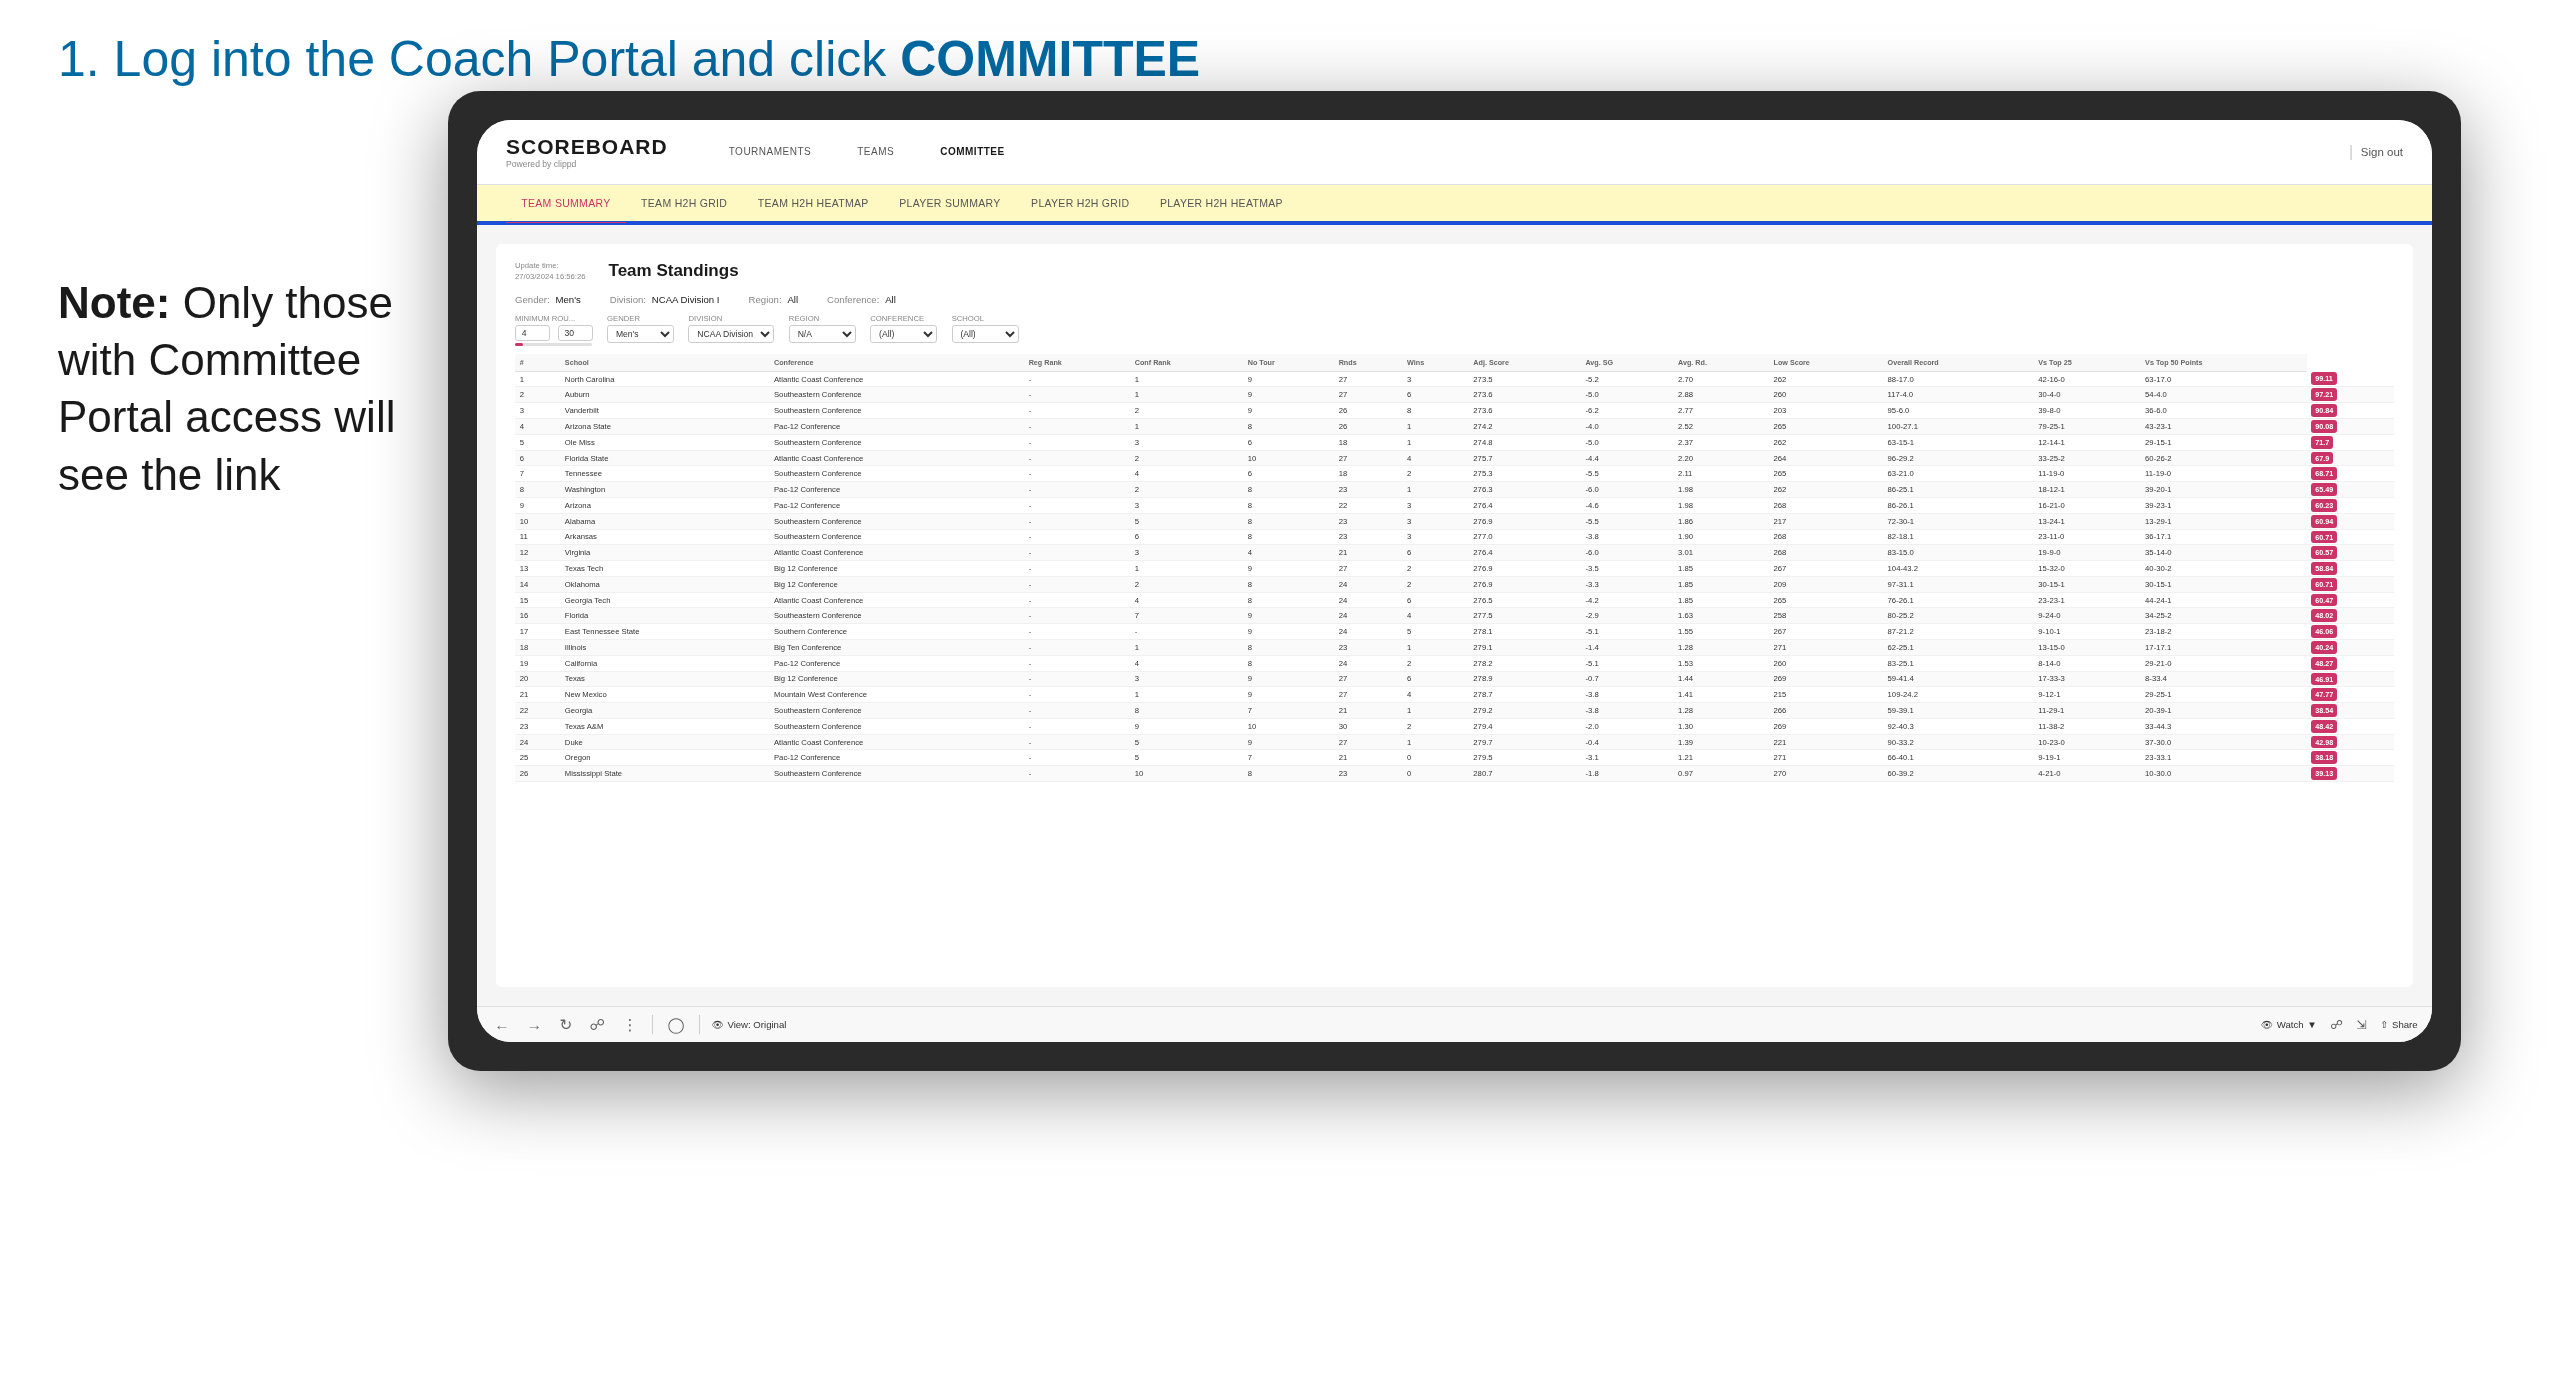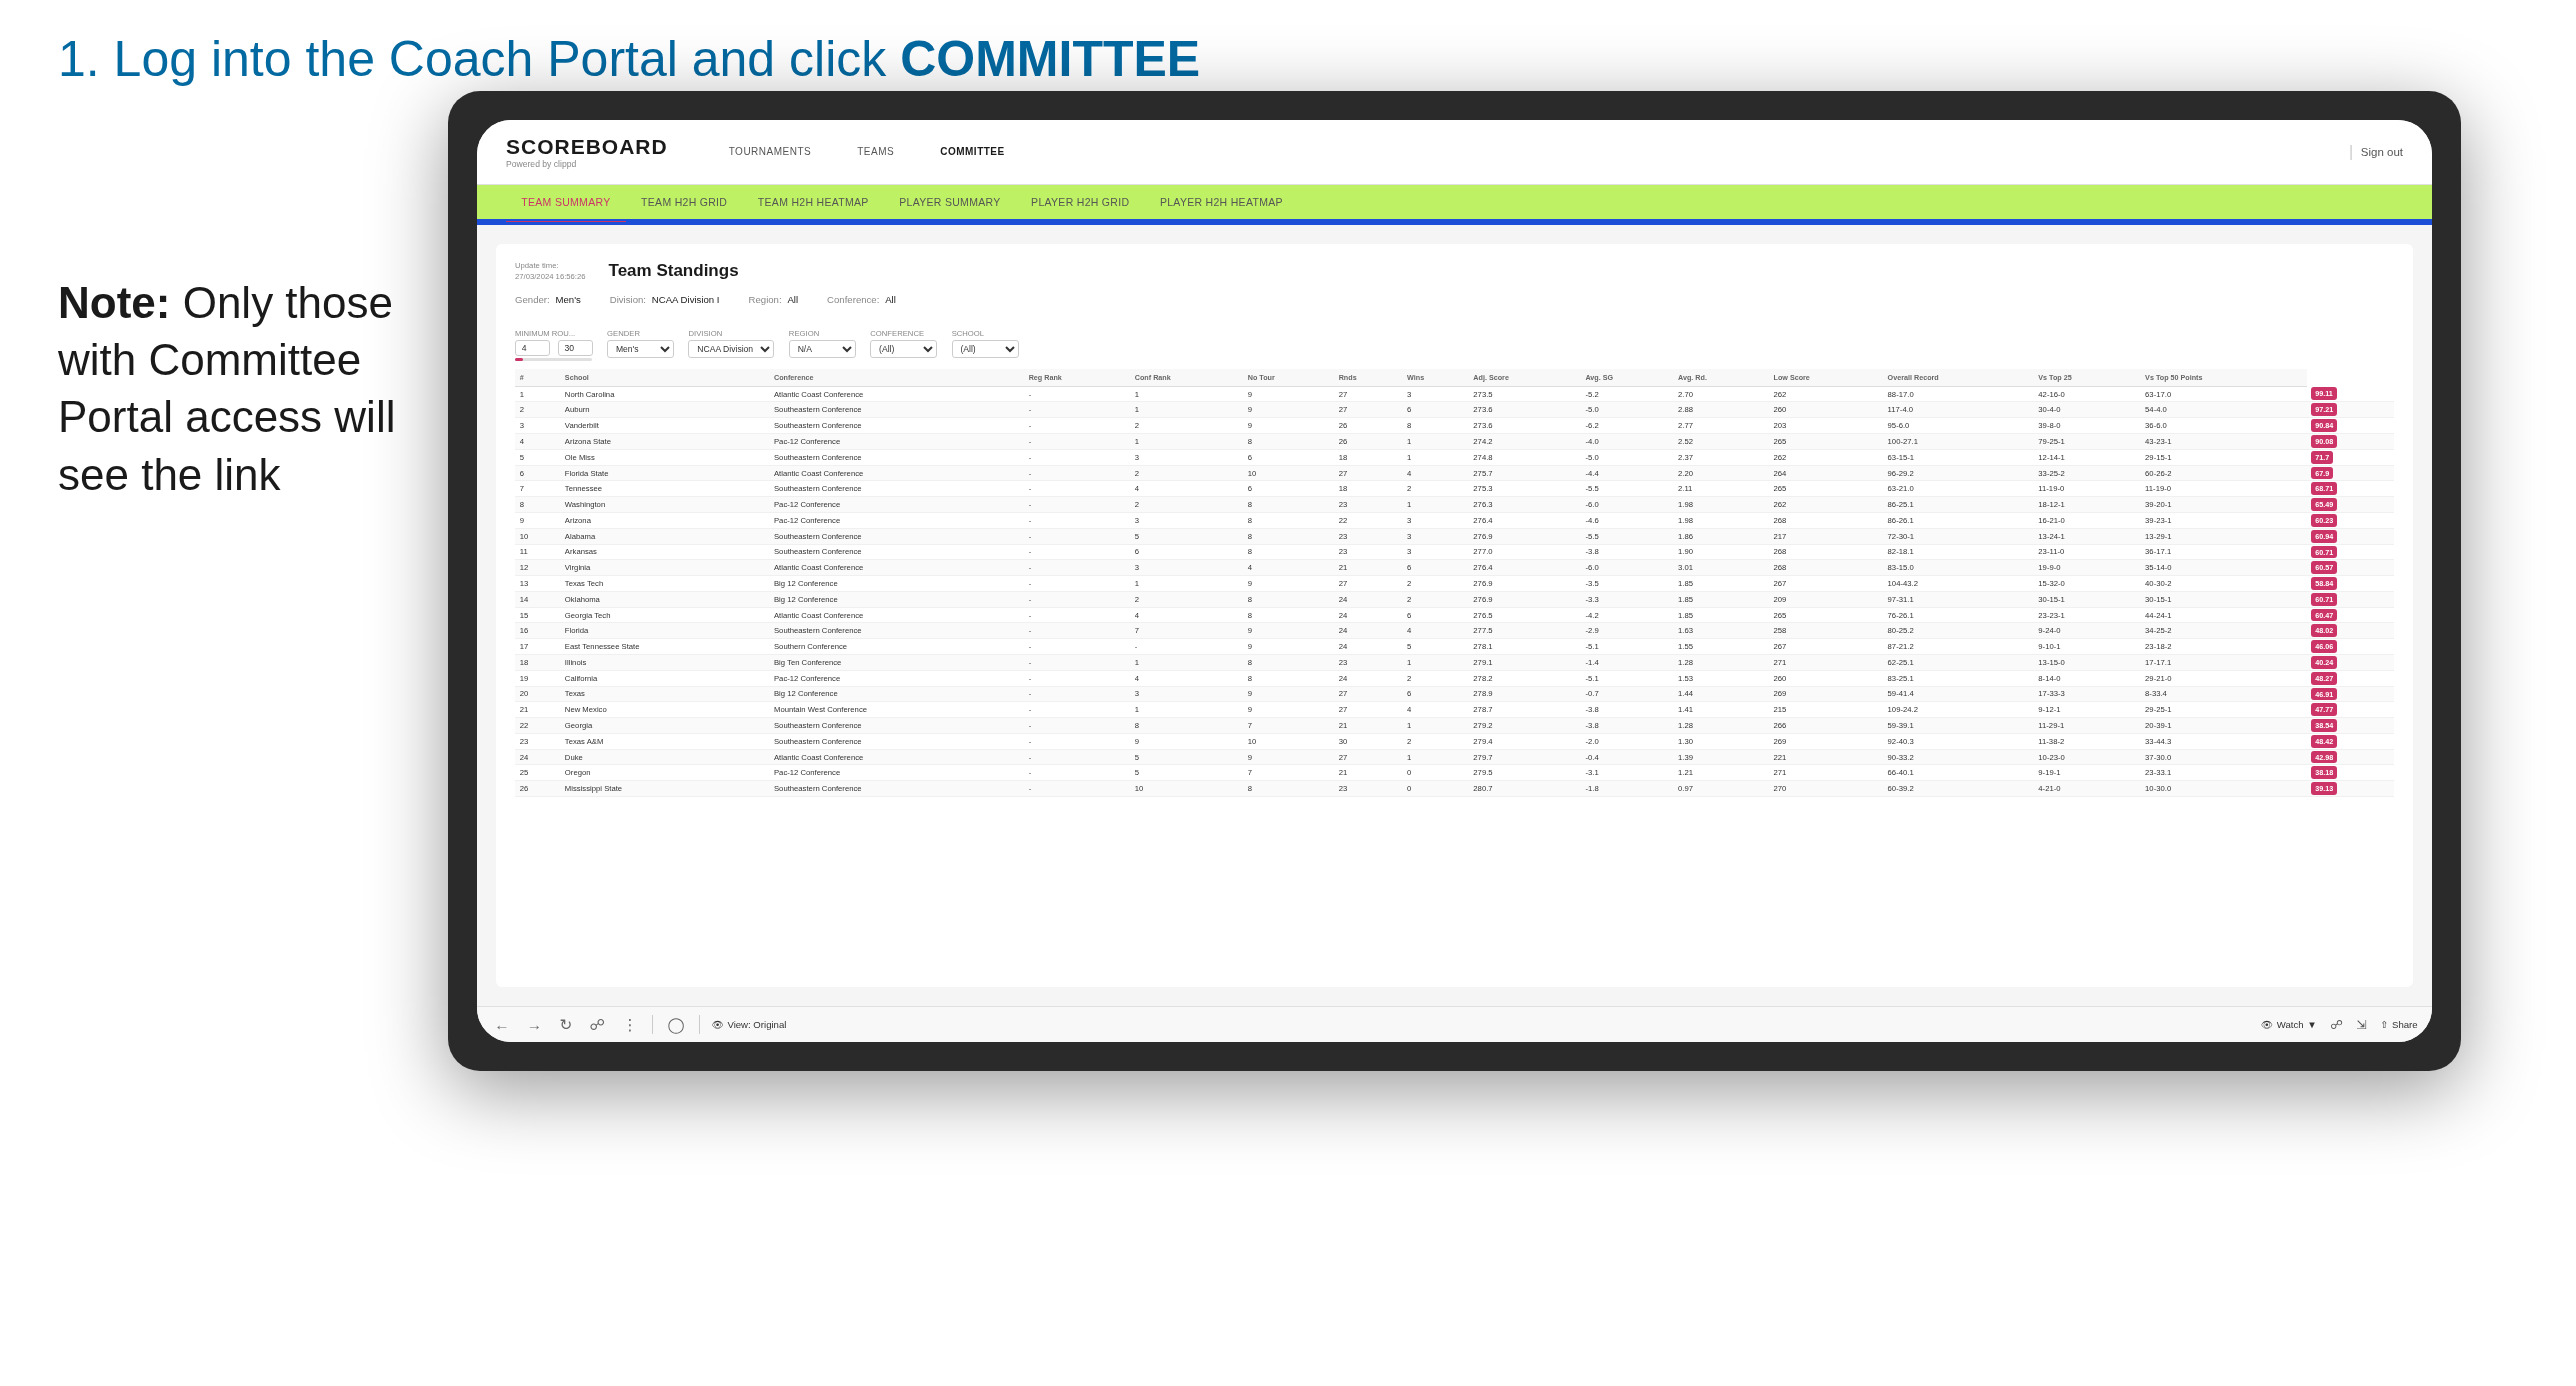--- a/index.html
+++ b/index.html
@@ -132,22 +132,22 @@
       color: #555;
       cursor: pointer;
     }
     .sign-out-divider {
       color: #ccc;
       margin-right: 7.7px;
     }
 
     
     .sub-nav {
-      background: #bef264;
-      border-bottom: 6px solid #1d4ed8;
+      background: #fef9c3;
+      border-bottom: 4px solid #1d4ed8;
       padding: 0 29px;
       display: flex;
       align-items: center;
       height: 40px;
       flex-shrink: 0;
     }
     .sub-nav-item {
       padding: 0 15.3px;
       height: 40px;
       display: flex;
@@ -197,21 +197,21 @@
       font-weight: 600;
       color: #1a1a1a;
     }
 
     
     .filters-row {
       display: flex;
       gap: 29px;
       font-size: 9.6px;
       color: #555;
-      margin-bottom: 24px;
+      margin-bottom: 9px;
       align-items: center;
     }
     .filter-item {
       display: flex;
       gap: 5.8px;
     }
     .filter-label {
       color: #888;
     }
     .filter-value {

